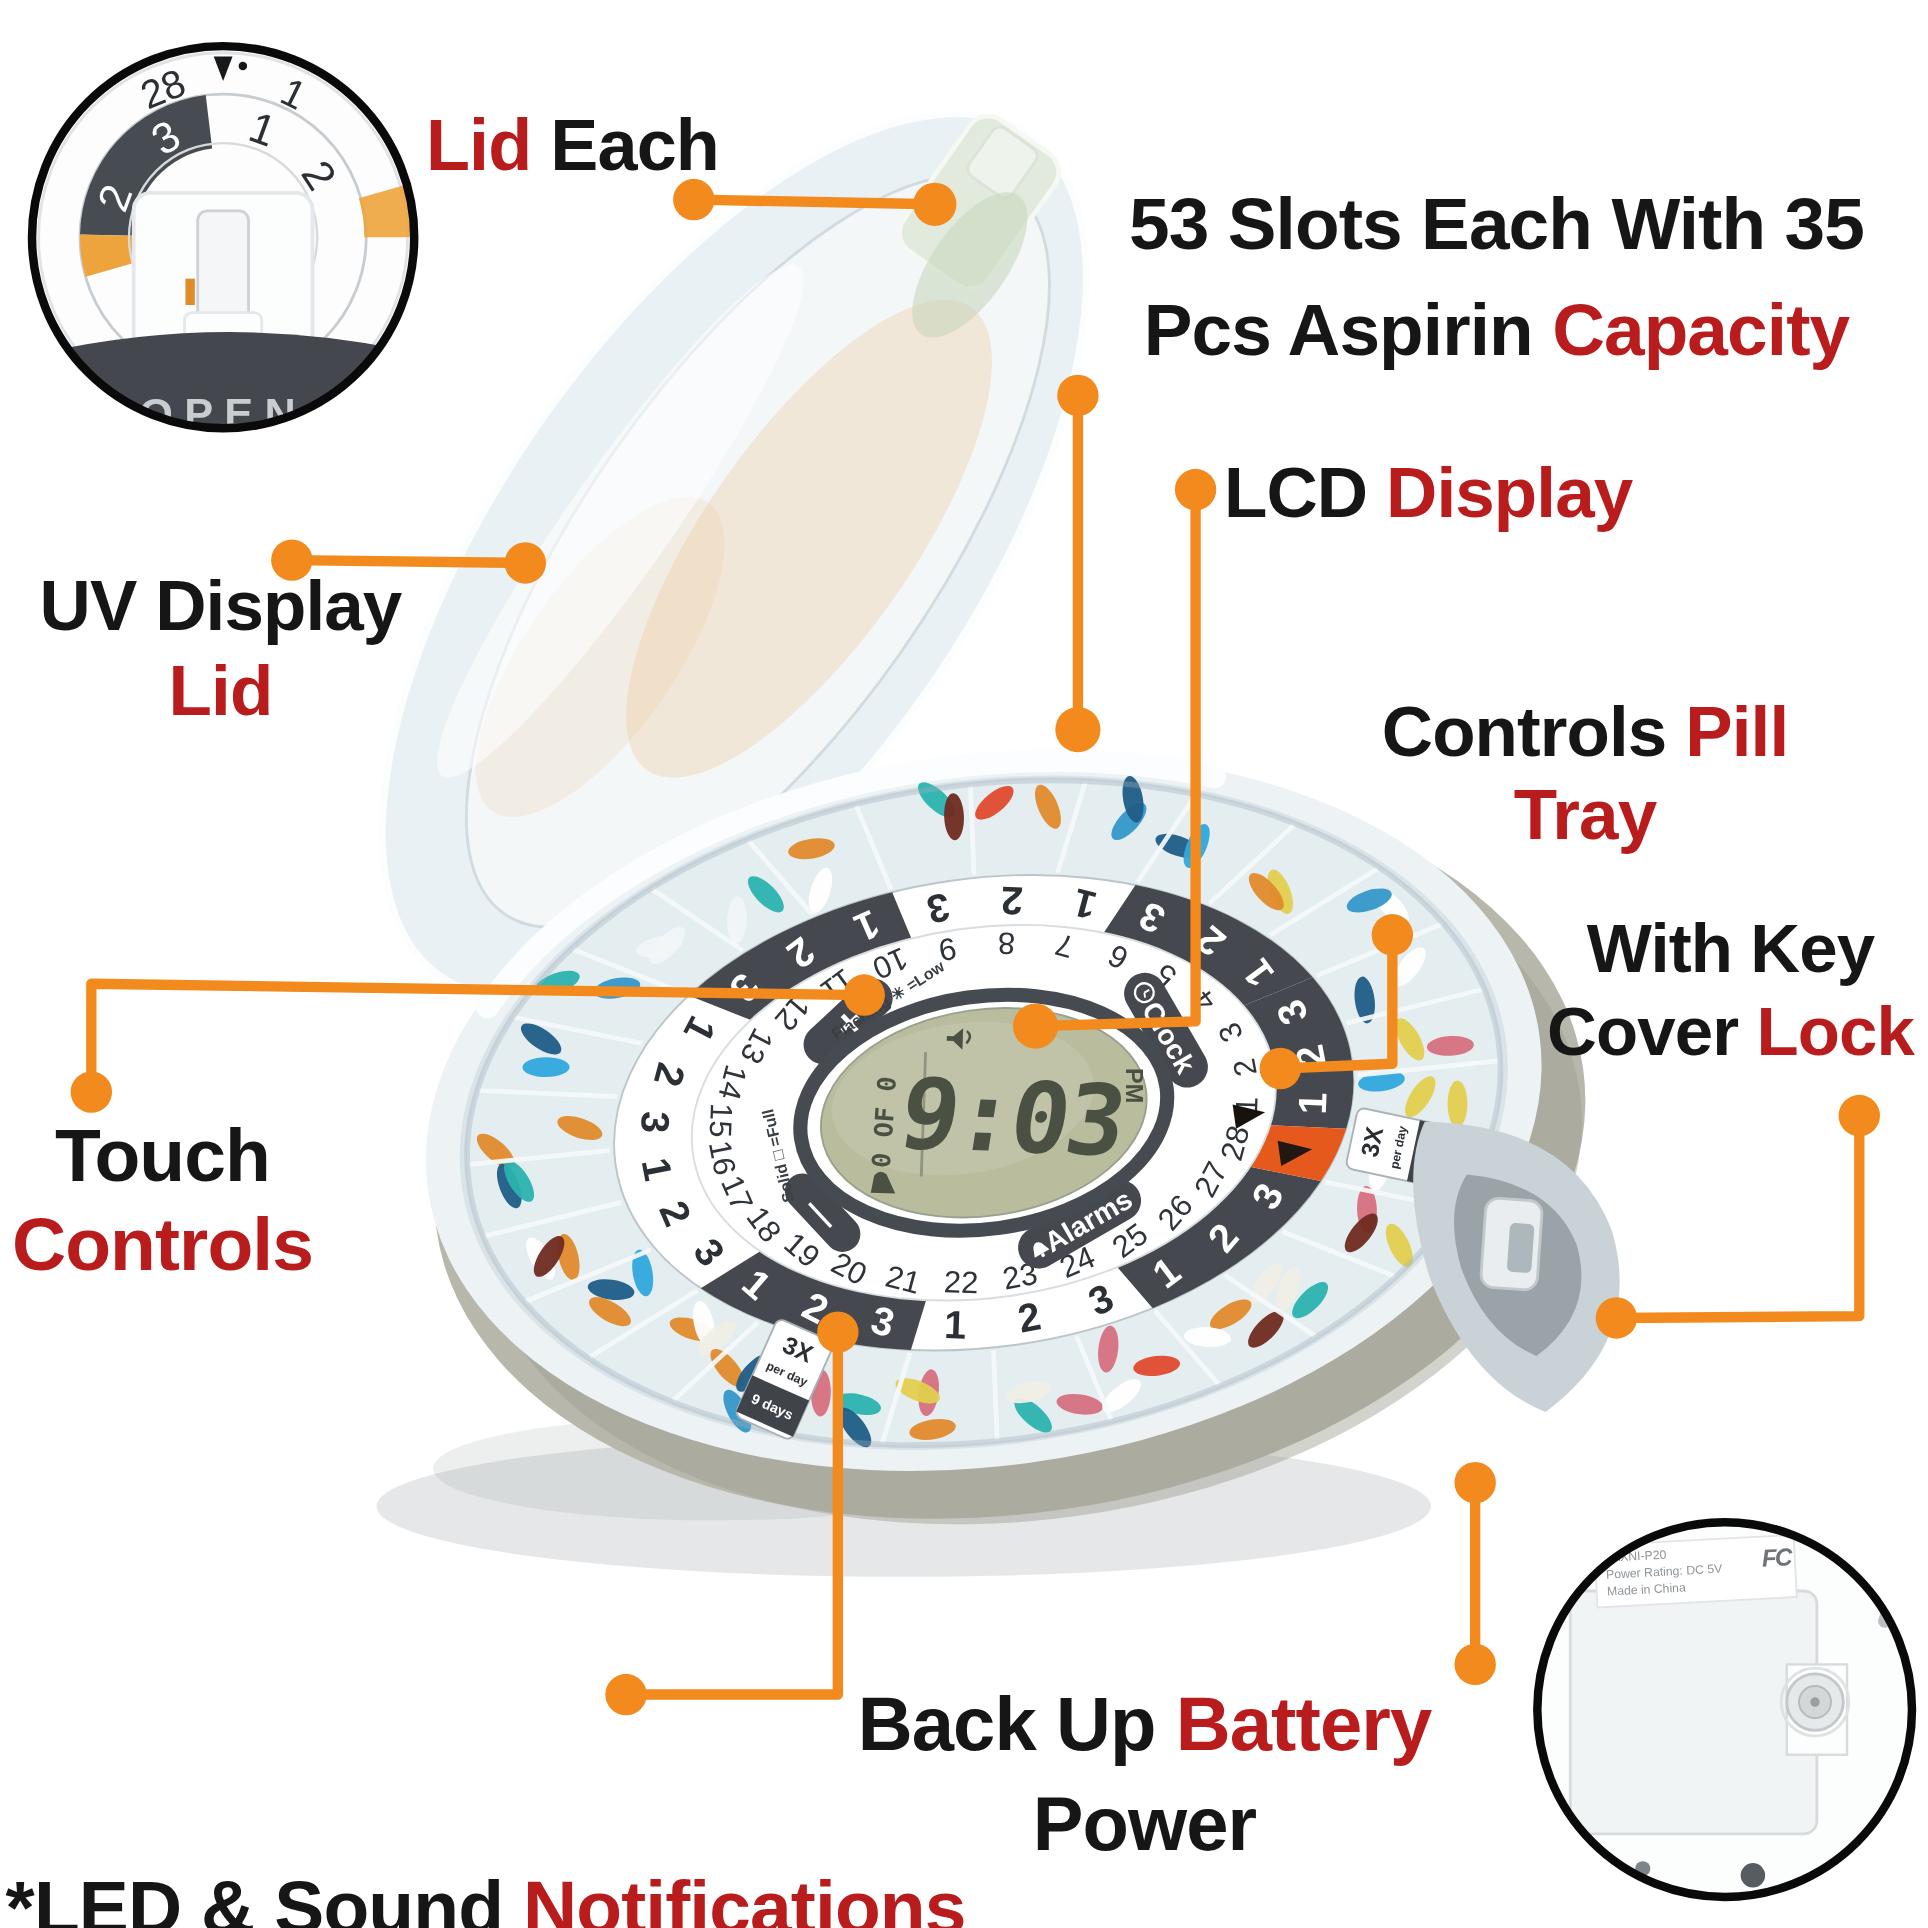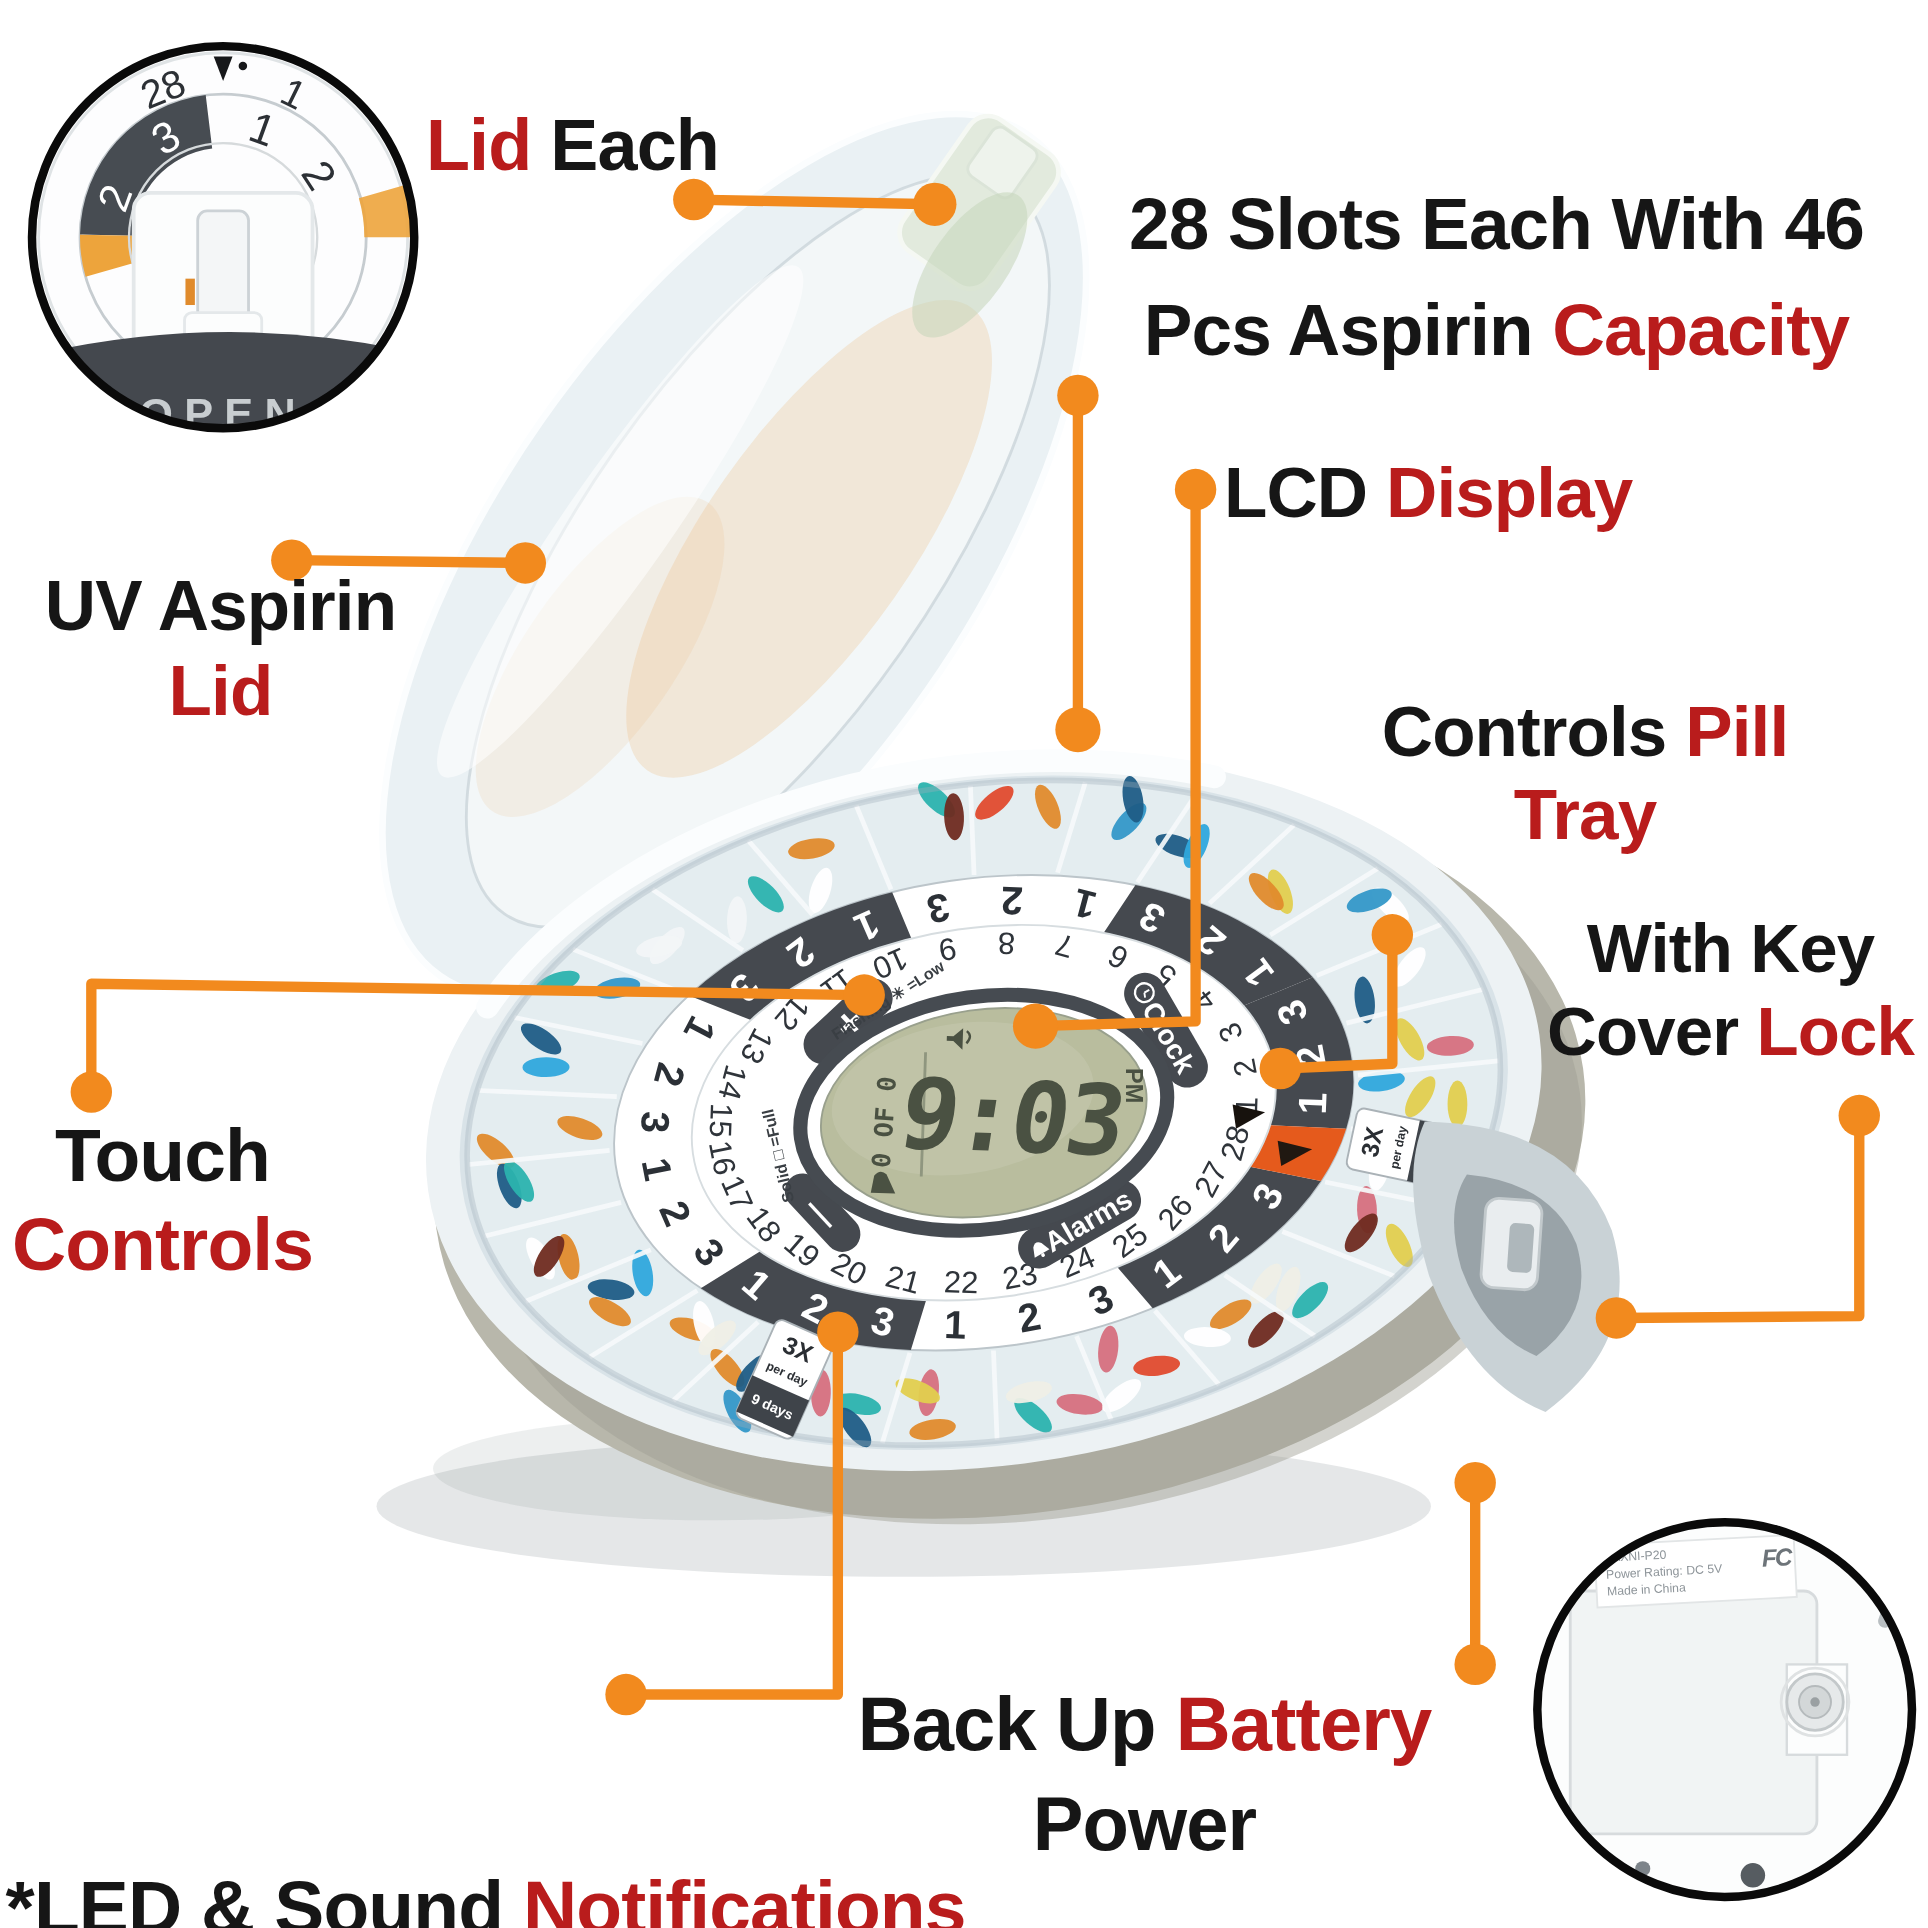--- a/index.html
+++ b/index.html
@@ -411,28 +411,28 @@
       <circle cx="1745" cy="1985" r="8" fill="#7d848a"></circle>
       <circle cx="1862" cy="1992" r="13" fill="#565c61"></circle>
     </g>
     <circle cx="1832" cy="1816" r="199" fill="none" stroke="#0a0a0a" stroke-width="9"></circle>
   </g>
 </svg>
 
   <div class="lbl lbl-lid"><span class="o">Lid</span><span> Each</span></div>
 
   <div class="lbl lbl-slots center">
-    <div>28 Slots Each With 46</div>
+    <div>53 Slots Each With 35</div>
     <div><span>Pcs Aspirin </span><span class="o">Capacity</span></div>
   </div>
 
   <div class="lbl lbl-lcd"><span>LCD </span><span class="o">Display</span></div>
 
   <div class="lbl lbl-uv center">
-    <div>UV Aspirin</div>
+    <div>UV Display</div>
     <div class="o">Lid</div>
   </div>
 
   <div class="lbl lbl-removable center">
     <div><span>Controls </span><span class="o">Pill</span></div>
     <div class="o">Tray</div>
   </div>
 
   <div class="lbl lbl-cover center">
     <div>With Key</div>

